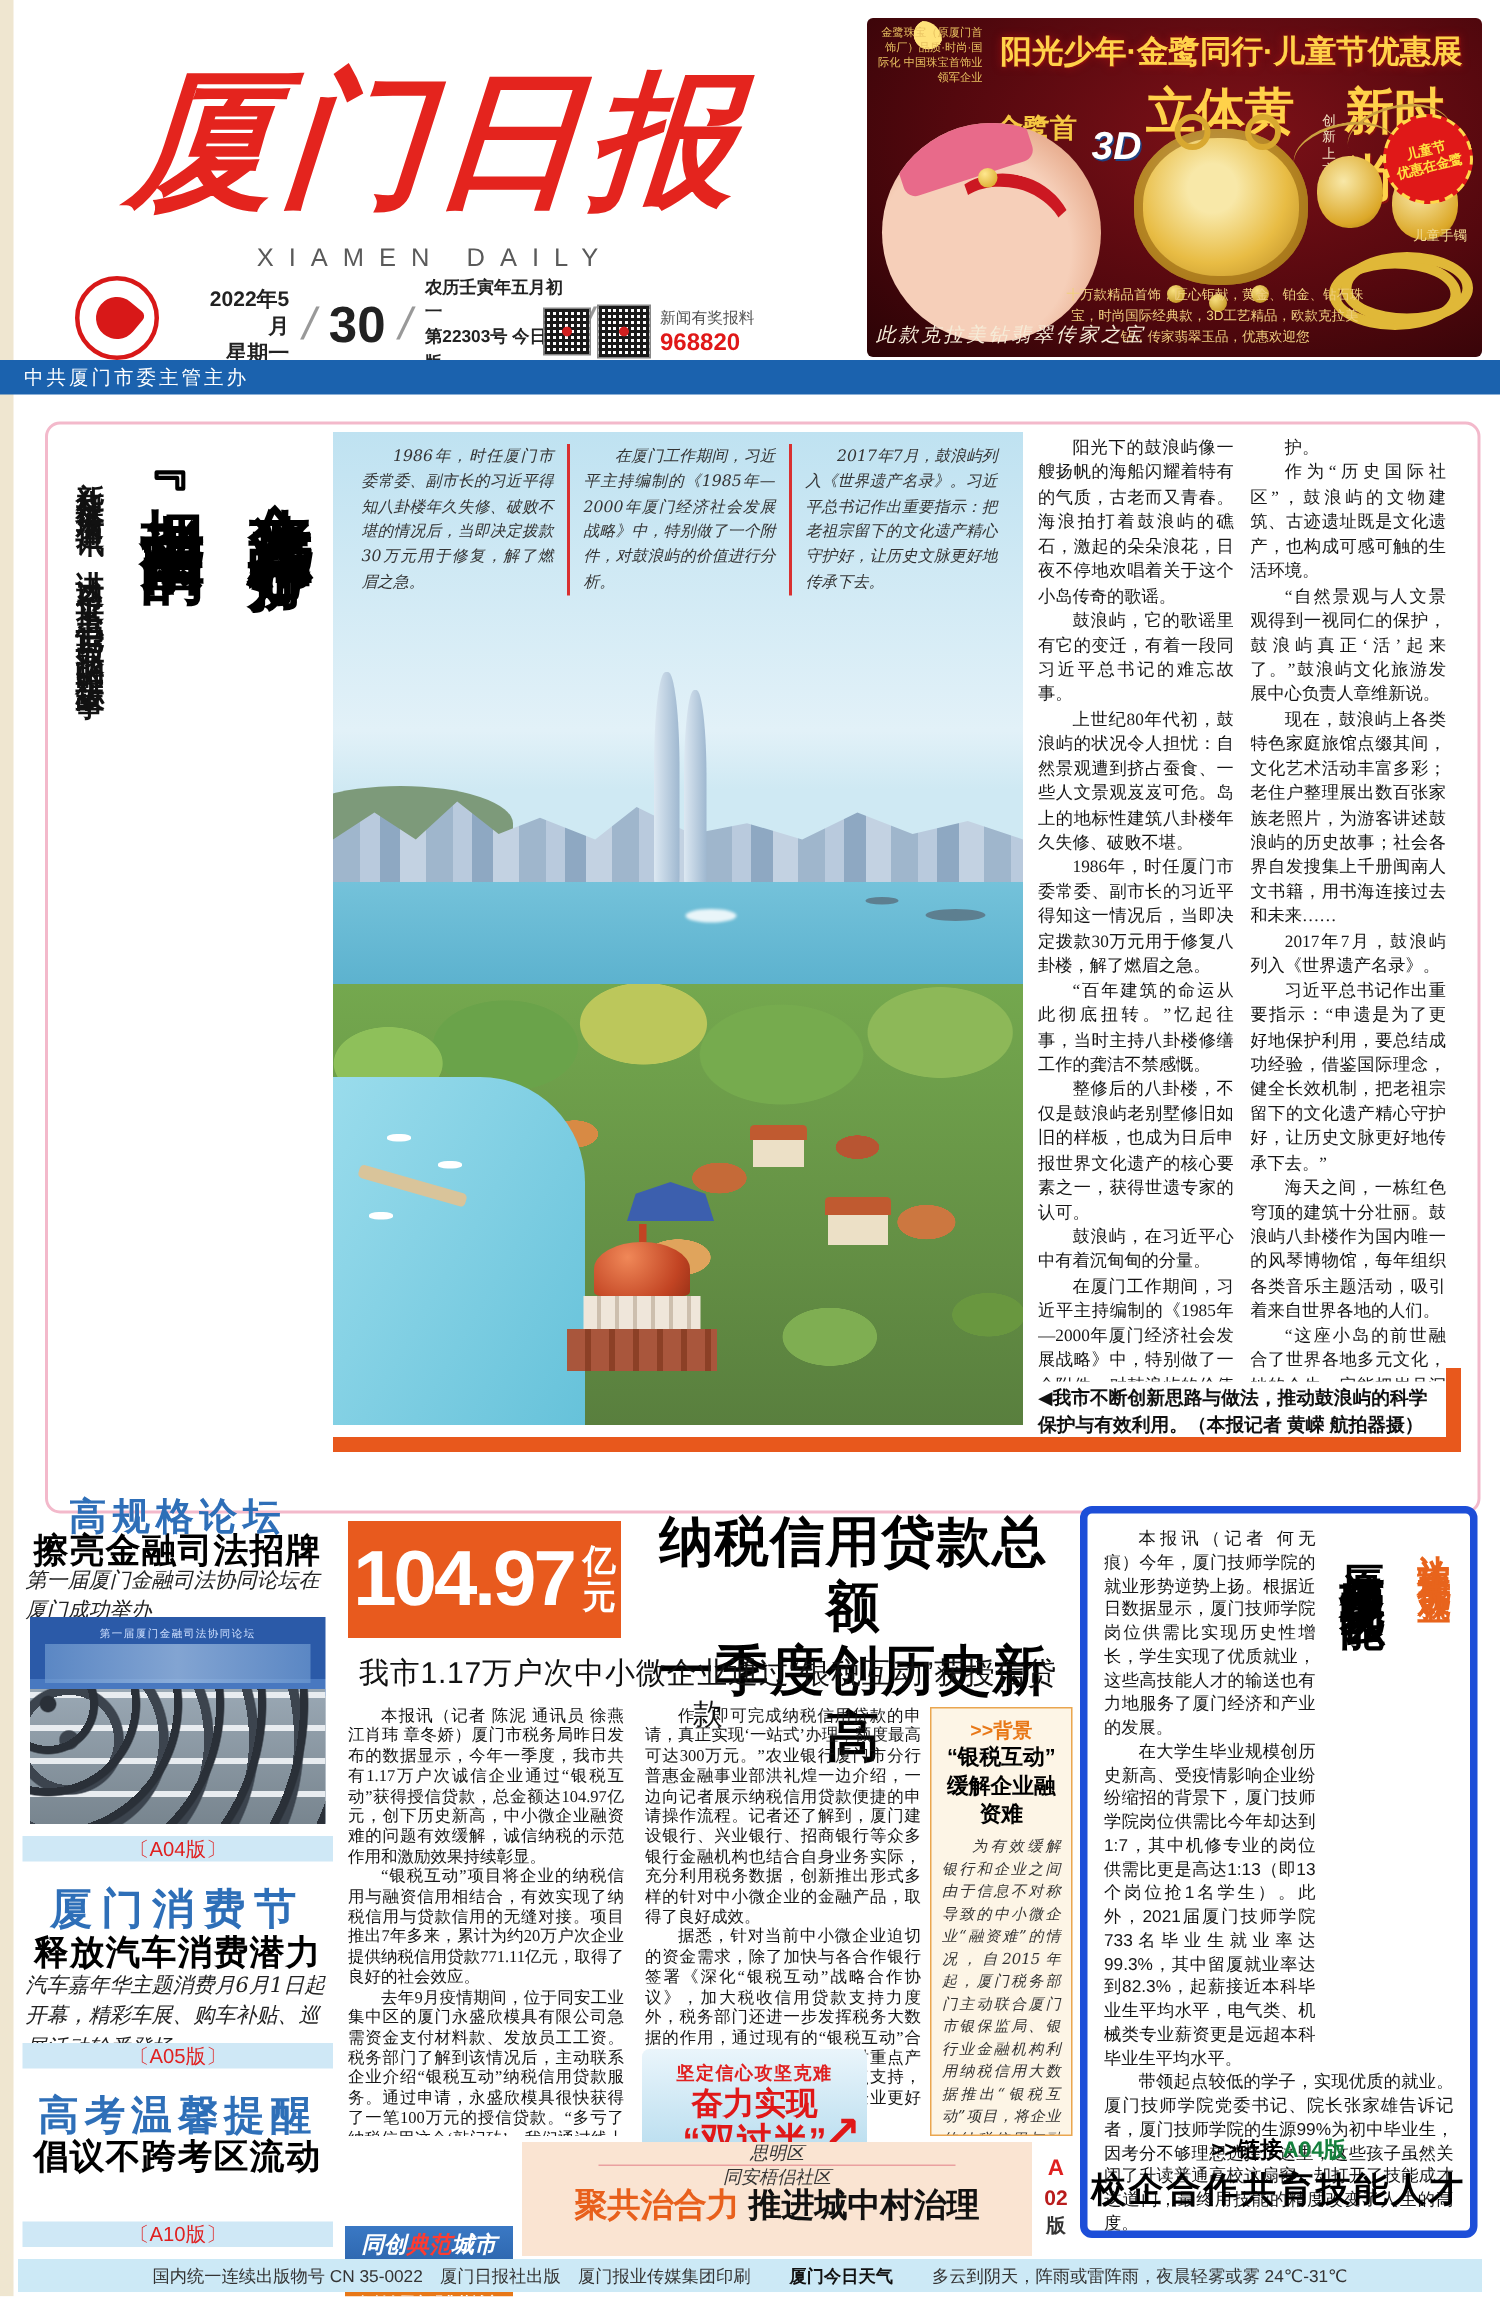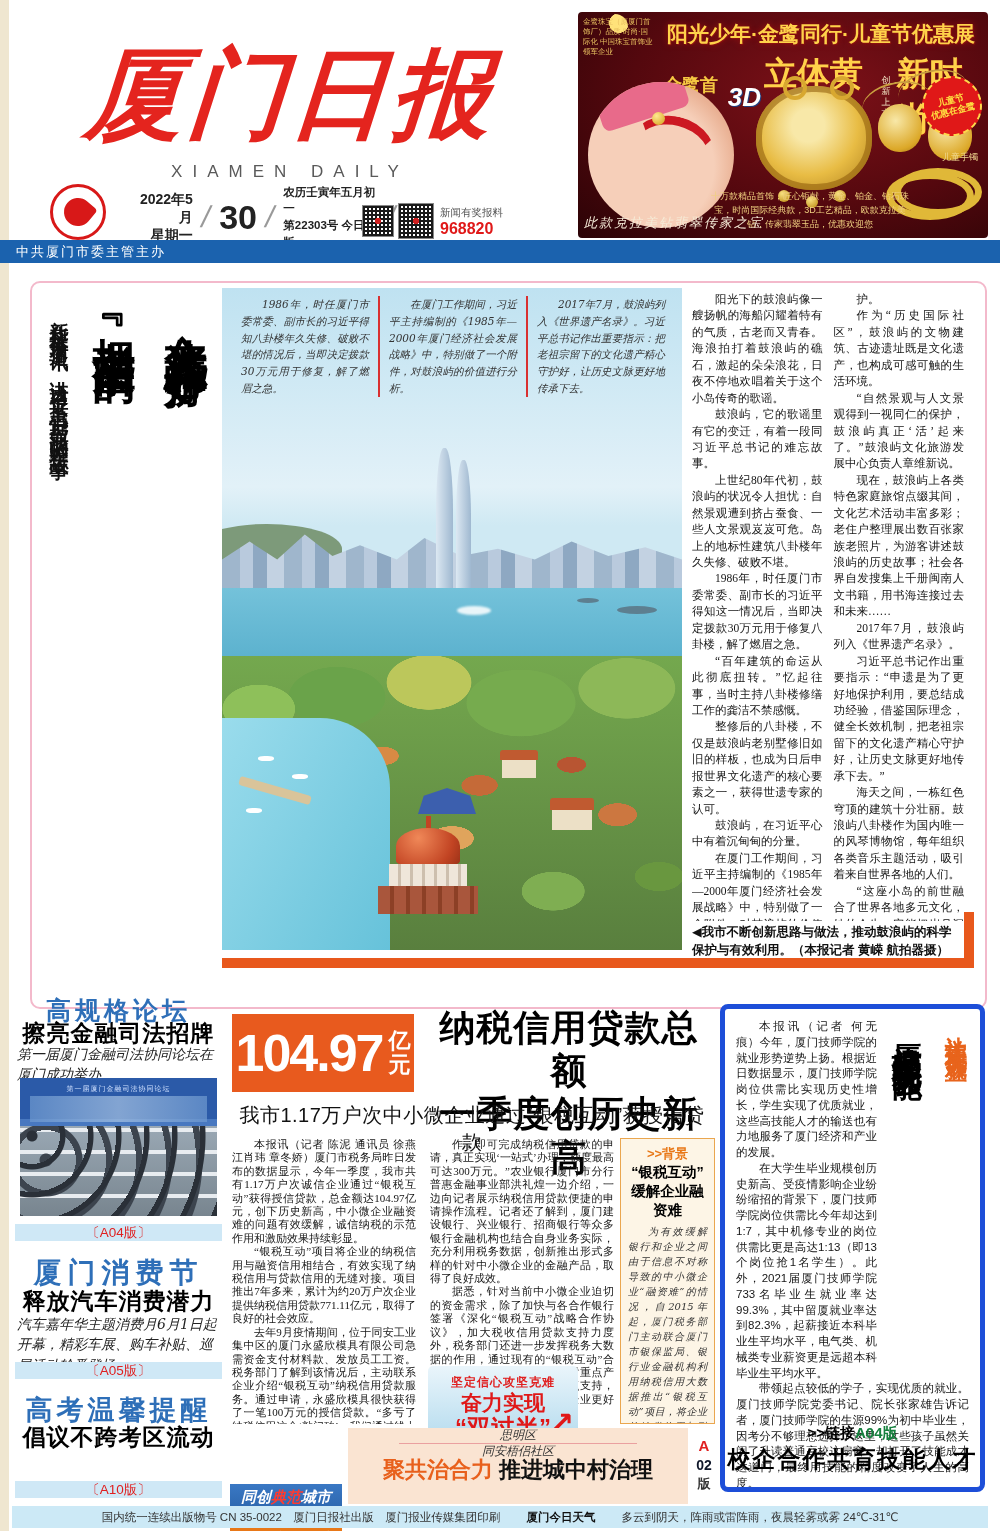--- a/index.html
+++ b/index.html
@@ -34,21 +34,21 @@
       border:1px solid #888;}
   .qr-a{left:362px;top:205px;width:30px;height:30px;}
   .qr-b{left:398px;top:203px;width:34px;height:34px;}
   .tip{left:440px;top:206px;width:80px;line-height:1.25;}
   .tip-label{font-size:10.5px;color:#555;}
   .tip-phone{font-size:16px;font-weight:bold;color:#e01818;}
 
   
   .ad{left:578px;top:12px;width:410px;height:226px;border-radius:4px;overflow:hidden;
       background:radial-gradient(ellipse at 60% 35%,#7d1118 0%,#54080e 55%,#2b0306 100%);}
-  .ad-brand{position:absolute;left:5px;top:5px;width:72px;text-align:left;color:#e8c060;font-size:7.5px;line-height:1.35;}
+  .ad-brand{position:absolute;left:5px;top:5px;width:72px;text-align:right;color:#e8c060;font-size:7.5px;line-height:1.35;}
   .ad-moon{position:absolute;left:24px;top:2px;width:26px;height:26px;border-radius:50%;
       background:radial-gradient(circle at 65% 35%,#ffe27a 0 40%,transparent 42%);}
   .ad-headline{position:absolute;left:80px;top:8px;width:326px;text-align:center;font-size:21px;font-weight:bold;
       color:#ffd24a;text-shadow:1px 1px 0 #8a0f0f,0 0 6px #a01010;letter-spacing:0px;}
   .ad-sub{position:absolute;left:86px;top:40px;width:316px;display:flex;align-items:center;justify-content:center;gap:3px;}
   .ad-sub-brand{font-size:18px;color:#f5c842;font-weight:bold;}
   .ad-sub-3d{font-size:26px;color:#fff;font-weight:bold;font-style:italic;text-shadow:1px 1px 0 #204080;}
   .ad-sub-main{font-size:33px;color:#ffd24a;font-weight:bold;text-shadow:1px 1px 0 #8a0f0f;}
   .ad-sub-small{font-size:9px;color:#f0e0c0;line-height:1.2;text-align:center;}
   .ad-circle{position:absolute;left:10px;top:70px;width:146px;height:146px;border-radius:50%;overflow:hidden;
@@ -208,21 +208,21 @@
   .civ-orange{height:15px;background:#e87818;color:#fff;font-size:9.5px;line-height:15px;font-weight:bold;}
   .civ-script{height:17px;font-family:"DejaVu Serif",serif;font-style:italic;font-size:12px;color:#444;line-height:17px;}
   .civ-box{left:348px;top:1428px;width:340px;height:76px;background:#fae4d2;position:absolute;text-align:center;
       padding-top:1px;box-sizing:border-box;}
   .civ-area{font-family:"DejaVu Serif",serif;font-style:italic;font-size:12px;color:#333;line-height:1.1;}
   .civ-head{font-size:22px;font-weight:900;line-height:1.05;}
   .civ-lead{color:#e8601c;}
   .civ-div{width:70%;margin:1px auto;border-top:1px solid #eaa0a0;}
   .civ-page{left:692px;top:1436px;width:24px;text-align:center;line-height:1.35;font-weight:bold;}
   .civ-page .a{color:#e02020;font-size:15px;}
-  .civ-page .b{color:#0f172a;font-size:14px;}
+  .civ-page .b{color:#b91c1c;font-size:14px;}
   .civ-page .c{color:#333;font-size:13px;}
 
   
   .footer{left:12px;top:1506px;width:976px;height:22px;background:#cce9f6;display:flex;align-items:center;
       justify-content:center;gap:26px;font-size:11.5px;color:#333;}
   .footer .wl{font-weight:bold;color:#111;}
 </style>
 </head>
 <body>
 

